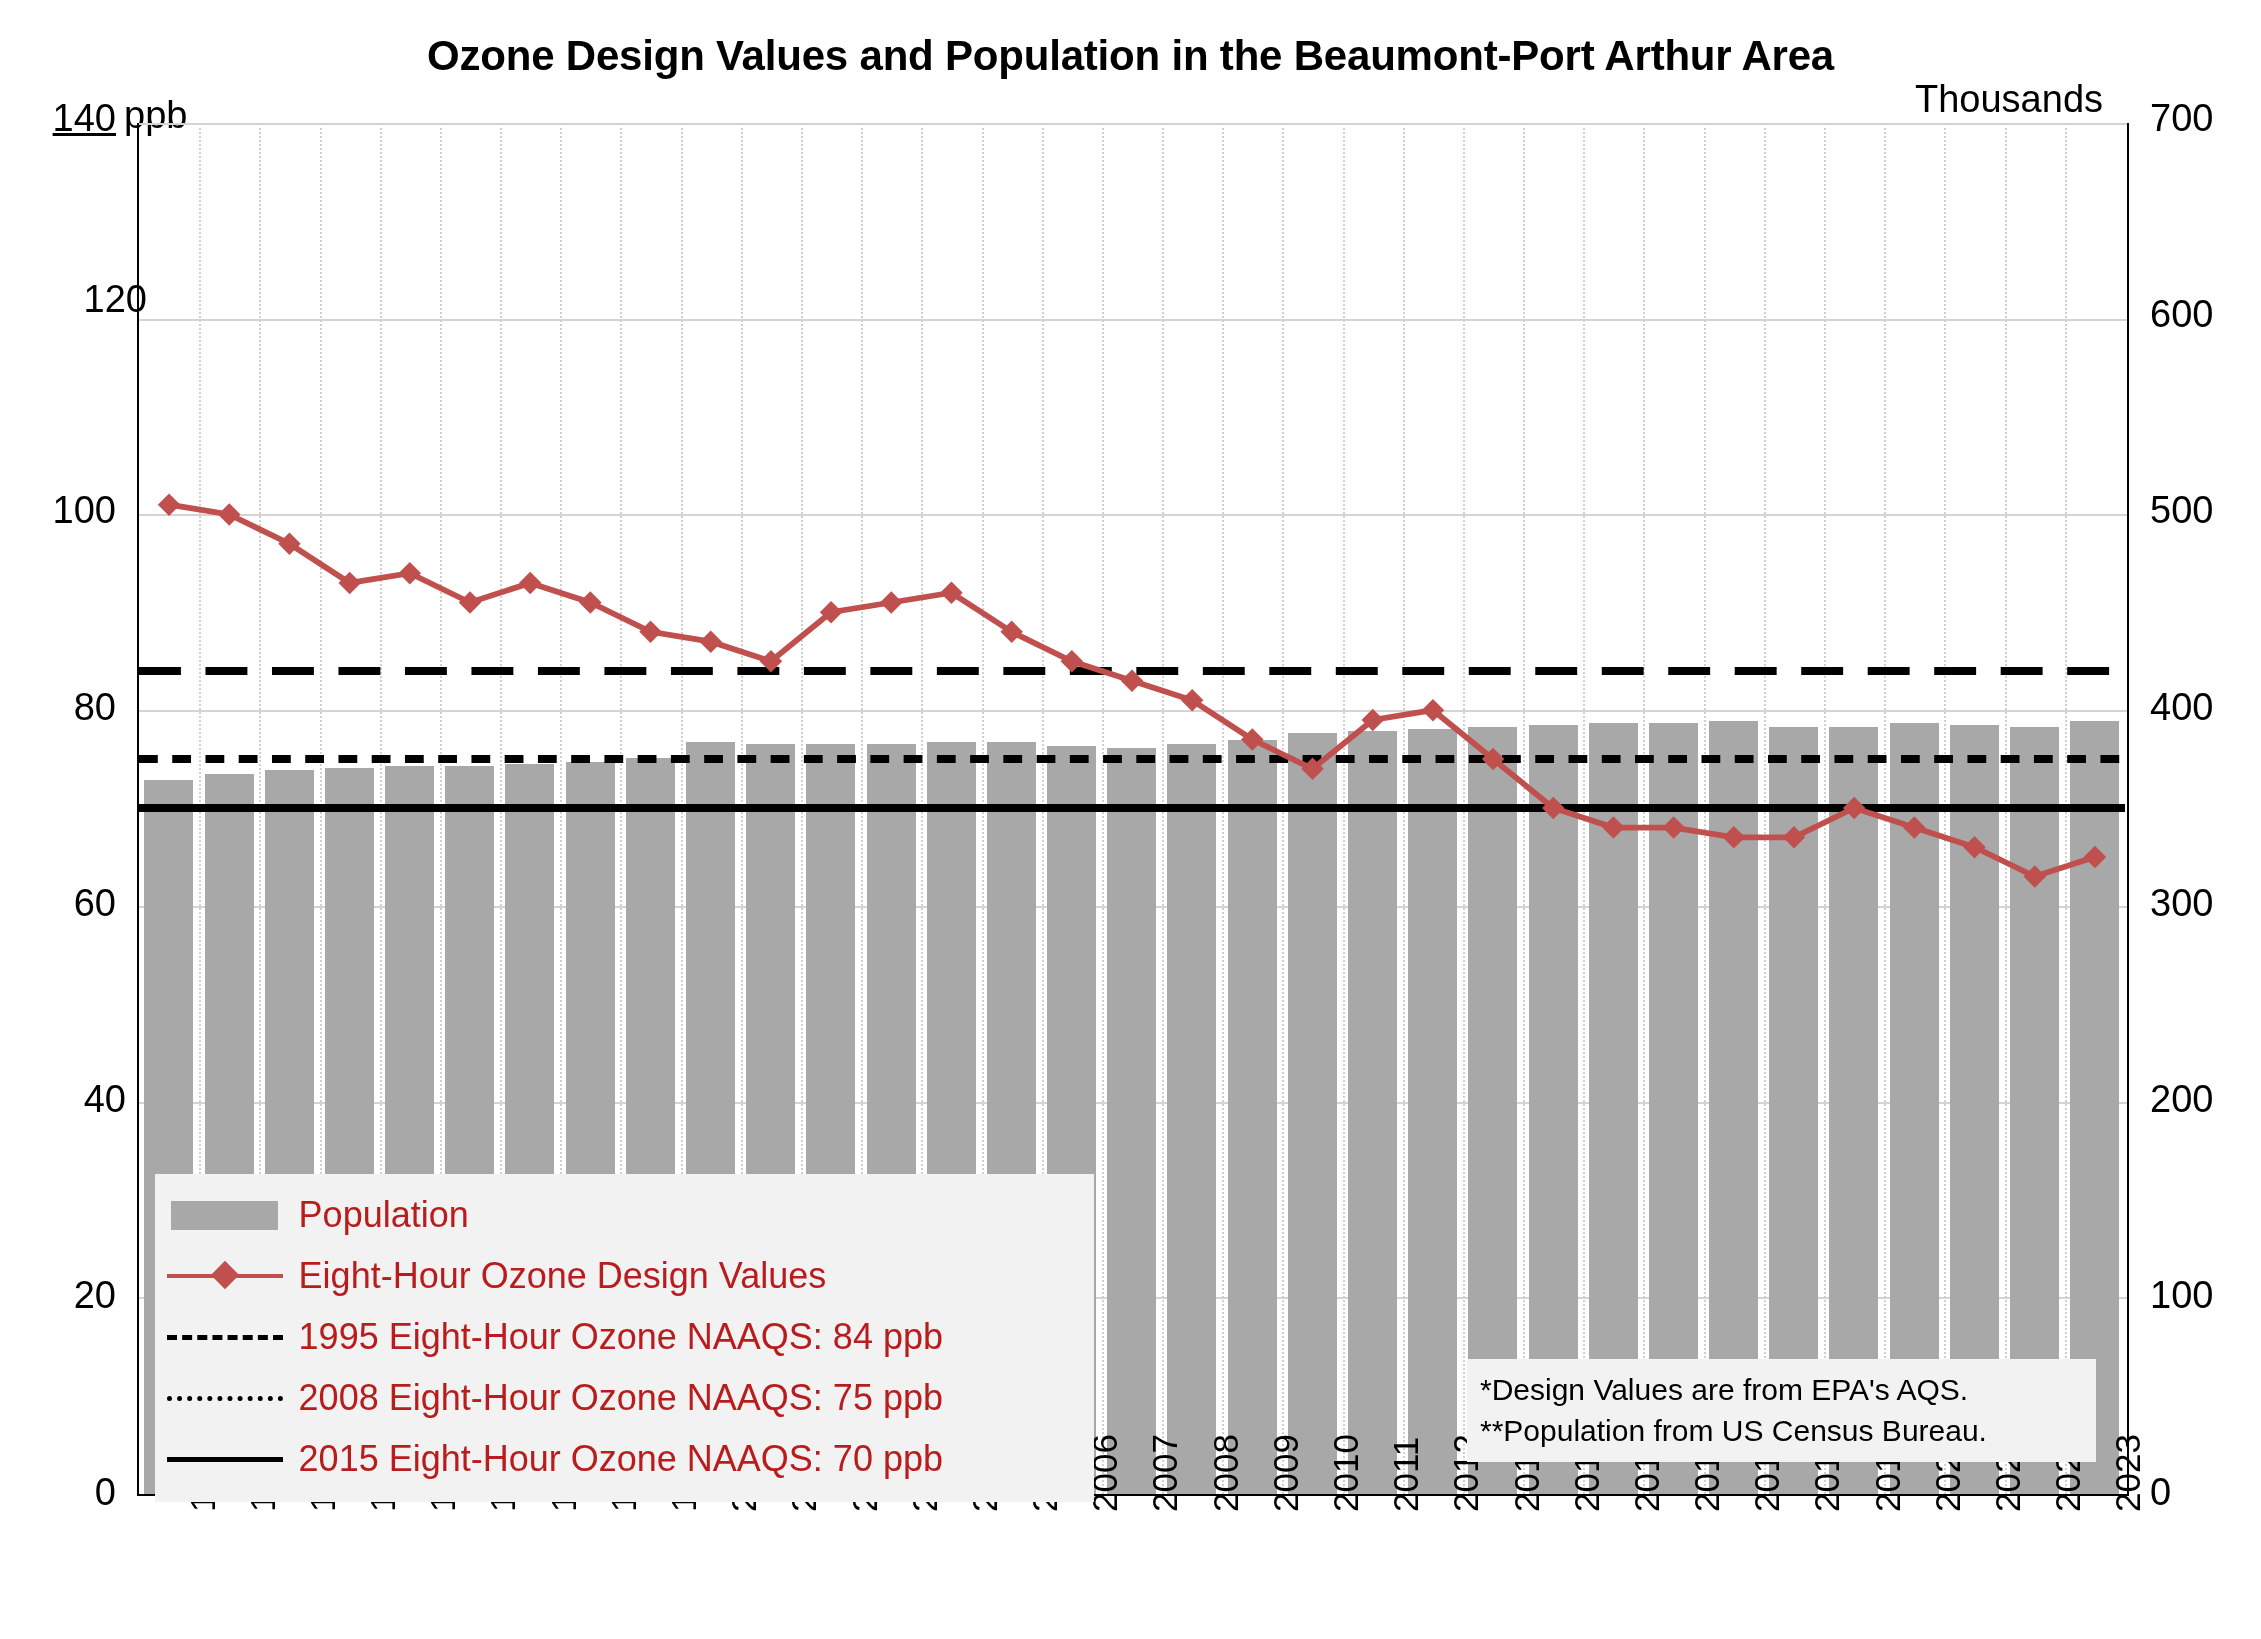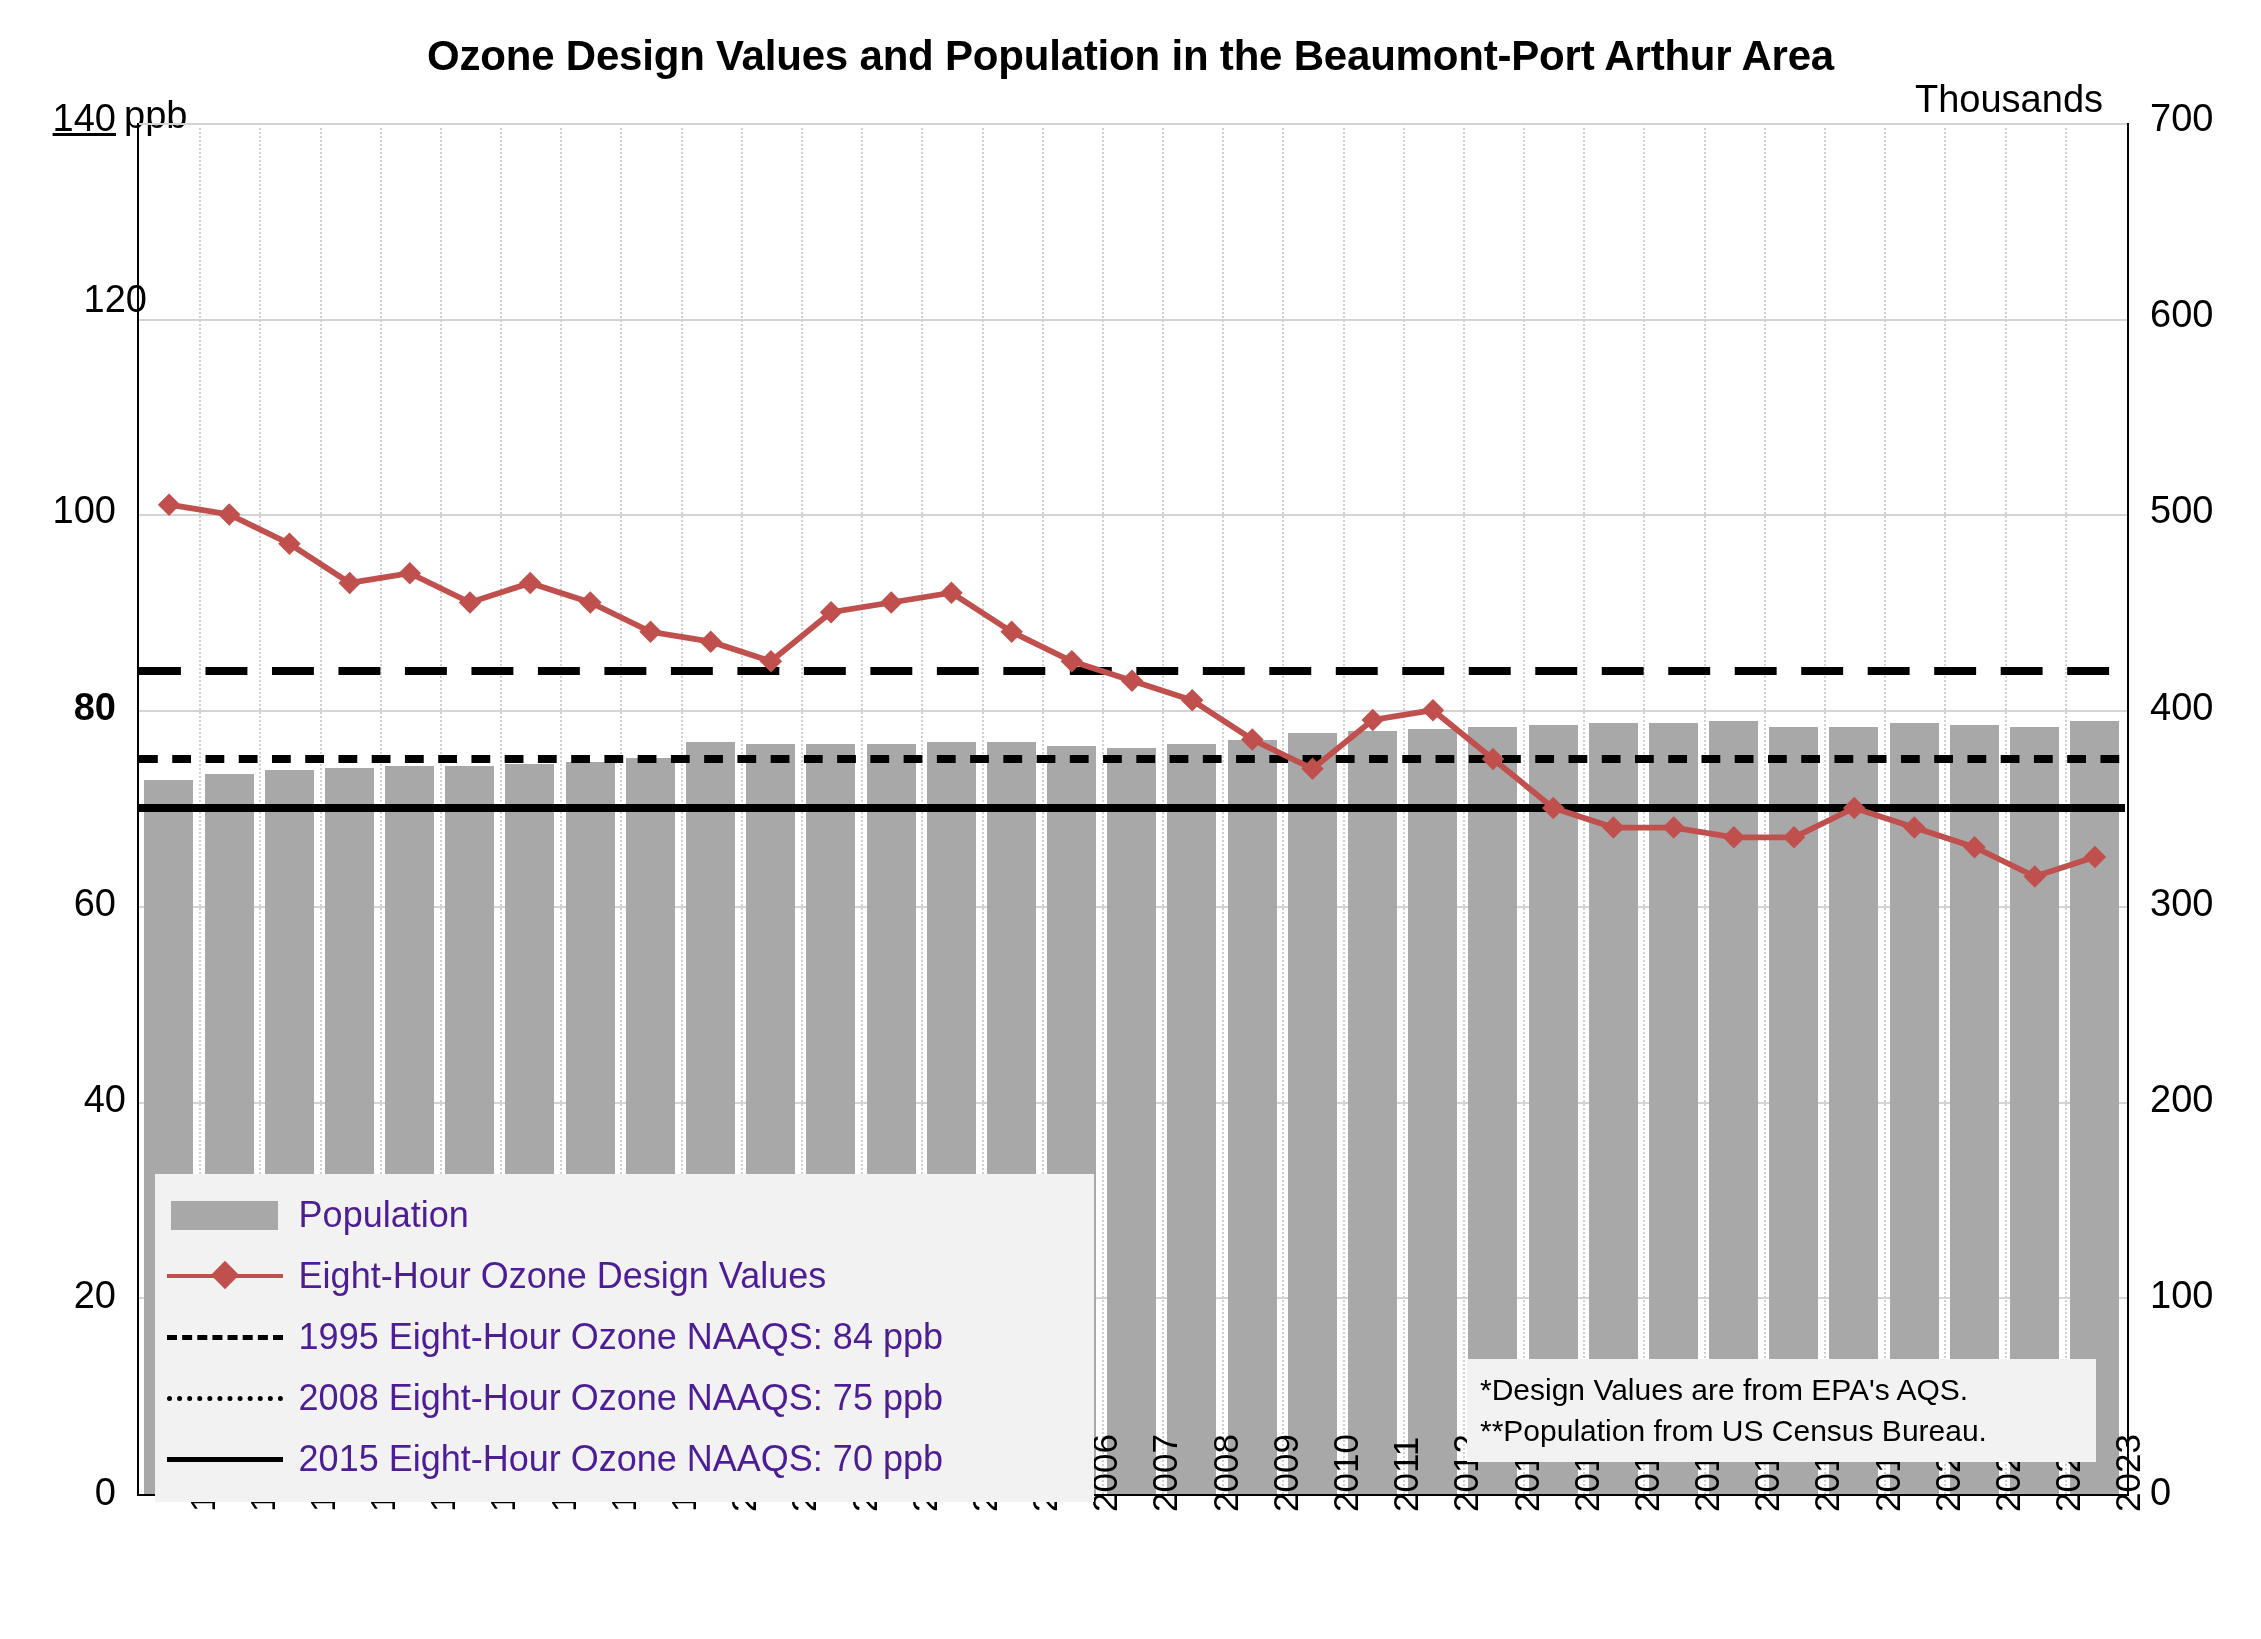--- a/index.html
+++ b/index.html
@@ -115,21 +115,21 @@
   }
   .legend-key {
     width: 116px;
     height: 36px;
     position: relative;
     flex: 0 0 116px;
     margin-right: 16px;
   }
   .legend-text {
     font-size: 36px;
-    color: #4c1d95;
+    color: #b91c1c;
     white-space: nowrap;
   }
   .key-swatch {
     position: absolute;
     left: 4.3px;
     top: 4.3px;
     width: 107px;
     height: 29px;
     background: #a8a8a8;
   }
@@ -199,21 +199,21 @@
   <div id="chart-title">Ozone Design Values and Population in the Beaumont-Port Arthur Area</div>
 
   <div class="unit-label" style="left:124px; top:94px;">ppb</div>
 
   <div class="unit-label" style="left:1915px; top:78px;">Thousands</div>
 
   <div class="ytick-left" style="top:1471px;">0</div>
   <div class="ytick-left" style="top:1274px;">20</div>
   <div class="ytick-left" style="top:1078px;margin-left:10px;">40</div>
   <div class="ytick-left" style="top:882px;">60</div>
-  <div class="ytick-left" style="top:686px;font-weight:bold;">80</div>
+  <div class="ytick-left" style="top:686px;">80</div>
   <div class="ytick-left" style="top:489px;">100</div>
   <div class="ytick-left" style="top:278px;padding-left:31px;">120</div>
   <div class="ytick-left" style="top:97px;text-decoration:underline;">140</div>
 
   <div class="ytick-right" style="top:1471px;">0</div>
   <div class="ytick-right" style="top:1274px;">100</div>
   <div class="ytick-right" style="top:1078px;">200</div>
   <div class="ytick-right" style="top:882px;">300</div>
   <div class="ytick-right" style="top:686px;">400</div>
   <div class="ytick-right" style="top:489px;">500</div>

